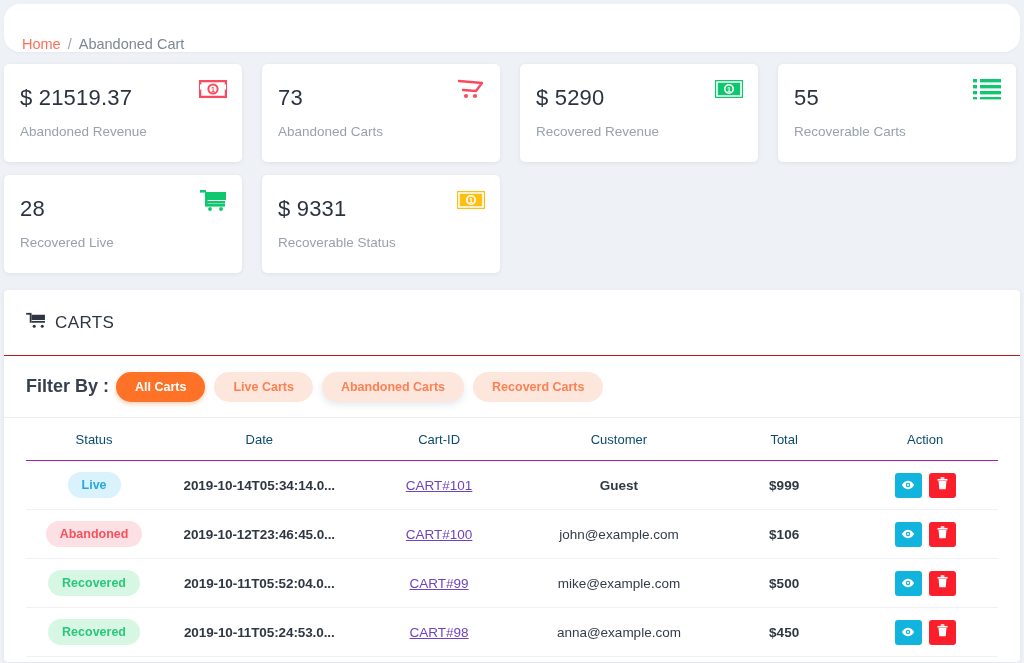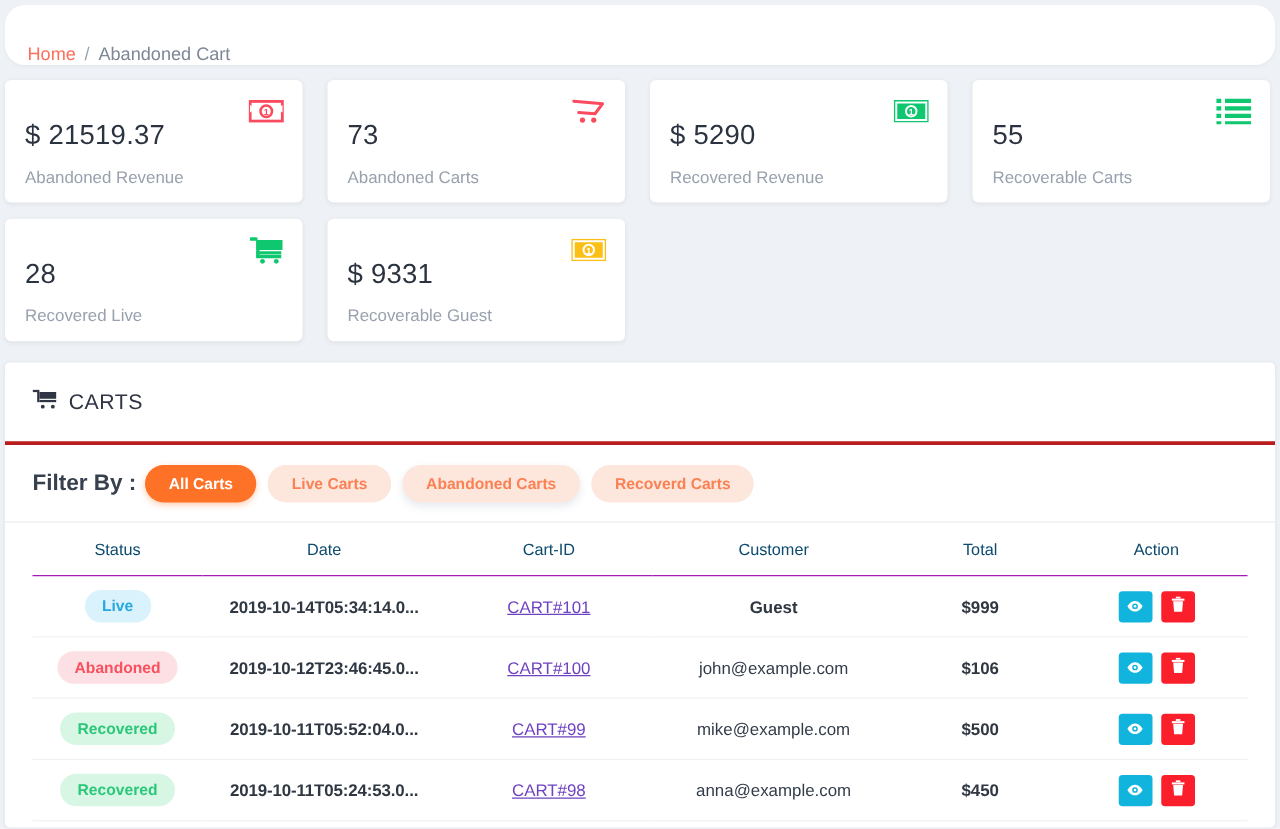--- a/index.html
+++ b/index.html
@@ -52,21 +52,21 @@
     position: relative;
     padding: 16px 16px 0 16px;
     box-shadow: 0 1px 4px rgba(33,45,67,0.08);
   }
   .stat-value {
     font-size: 22px;
     font-weight: 400;
     color: #2c3340;
     letter-spacing: 0.2px;
     line-height: 1.1;
-    margin-top: 16px;
+    margin-top: 6px;
   }
   .stat-label {
     margin-top: 14px;
     font-size: 13.5px;
     color: #98a1ad;
   }
   .stat-icon {
     position: absolute;
     top: 12px;
     right: 14px;
@@ -84,21 +84,21 @@
     border-radius: 4px;
     box-shadow: 0 1px 4px rgba(33,45,67,0.07);
     overflow: hidden;
     height: 372px;
   }
   .panel-header {
     height: 66px;
     display: flex;
     align-items: center;
     padding: 0 22px;
-    border-bottom: 3px solid #b91c1c;
+    border-bottom: 1px solid #b91c1c;
   }
   .panel-title {
     font-size: 17px;
     color: #2f3542;
     letter-spacing: 0.4px;
     margin-left: 9px;
   }
 
   
   .filter-bar {
@@ -286,21 +286,21 @@
       <div class="stat-card">
         <div class="stat-icon">
           <svg width="28" height="18" viewBox="0 0 28 18">
             <rect x="0" y="0" width="28" height="18" fill="#fcbf16"></rect>
             <path d="M2 2 h24 v14 h-24 z" fill="none" stroke="#ffffff" stroke-width="1.6"></path>
             <circle cx="14" cy="9" r="4.2" fill="none" stroke="#ffffff" stroke-width="1.6"></circle>
             <text x="14" y="12" font-size="7" font-family="Liberation Sans, sans-serif" fill="#ffffff" text-anchor="middle" font-weight="bold">1</text>
           </svg>
         </div>
         <div class="stat-value">$ 9331</div>
-        <div class="stat-label">Recoverable Guest</div>
+        <div class="stat-label">Recoverable Status</div>
       </div>
 
     </div>
   </div>
 
   <div class="carts-panel">
 
     <div class="panel-header">
       <span>
         <svg width="20" height="17" viewBox="0 0 22 19">

